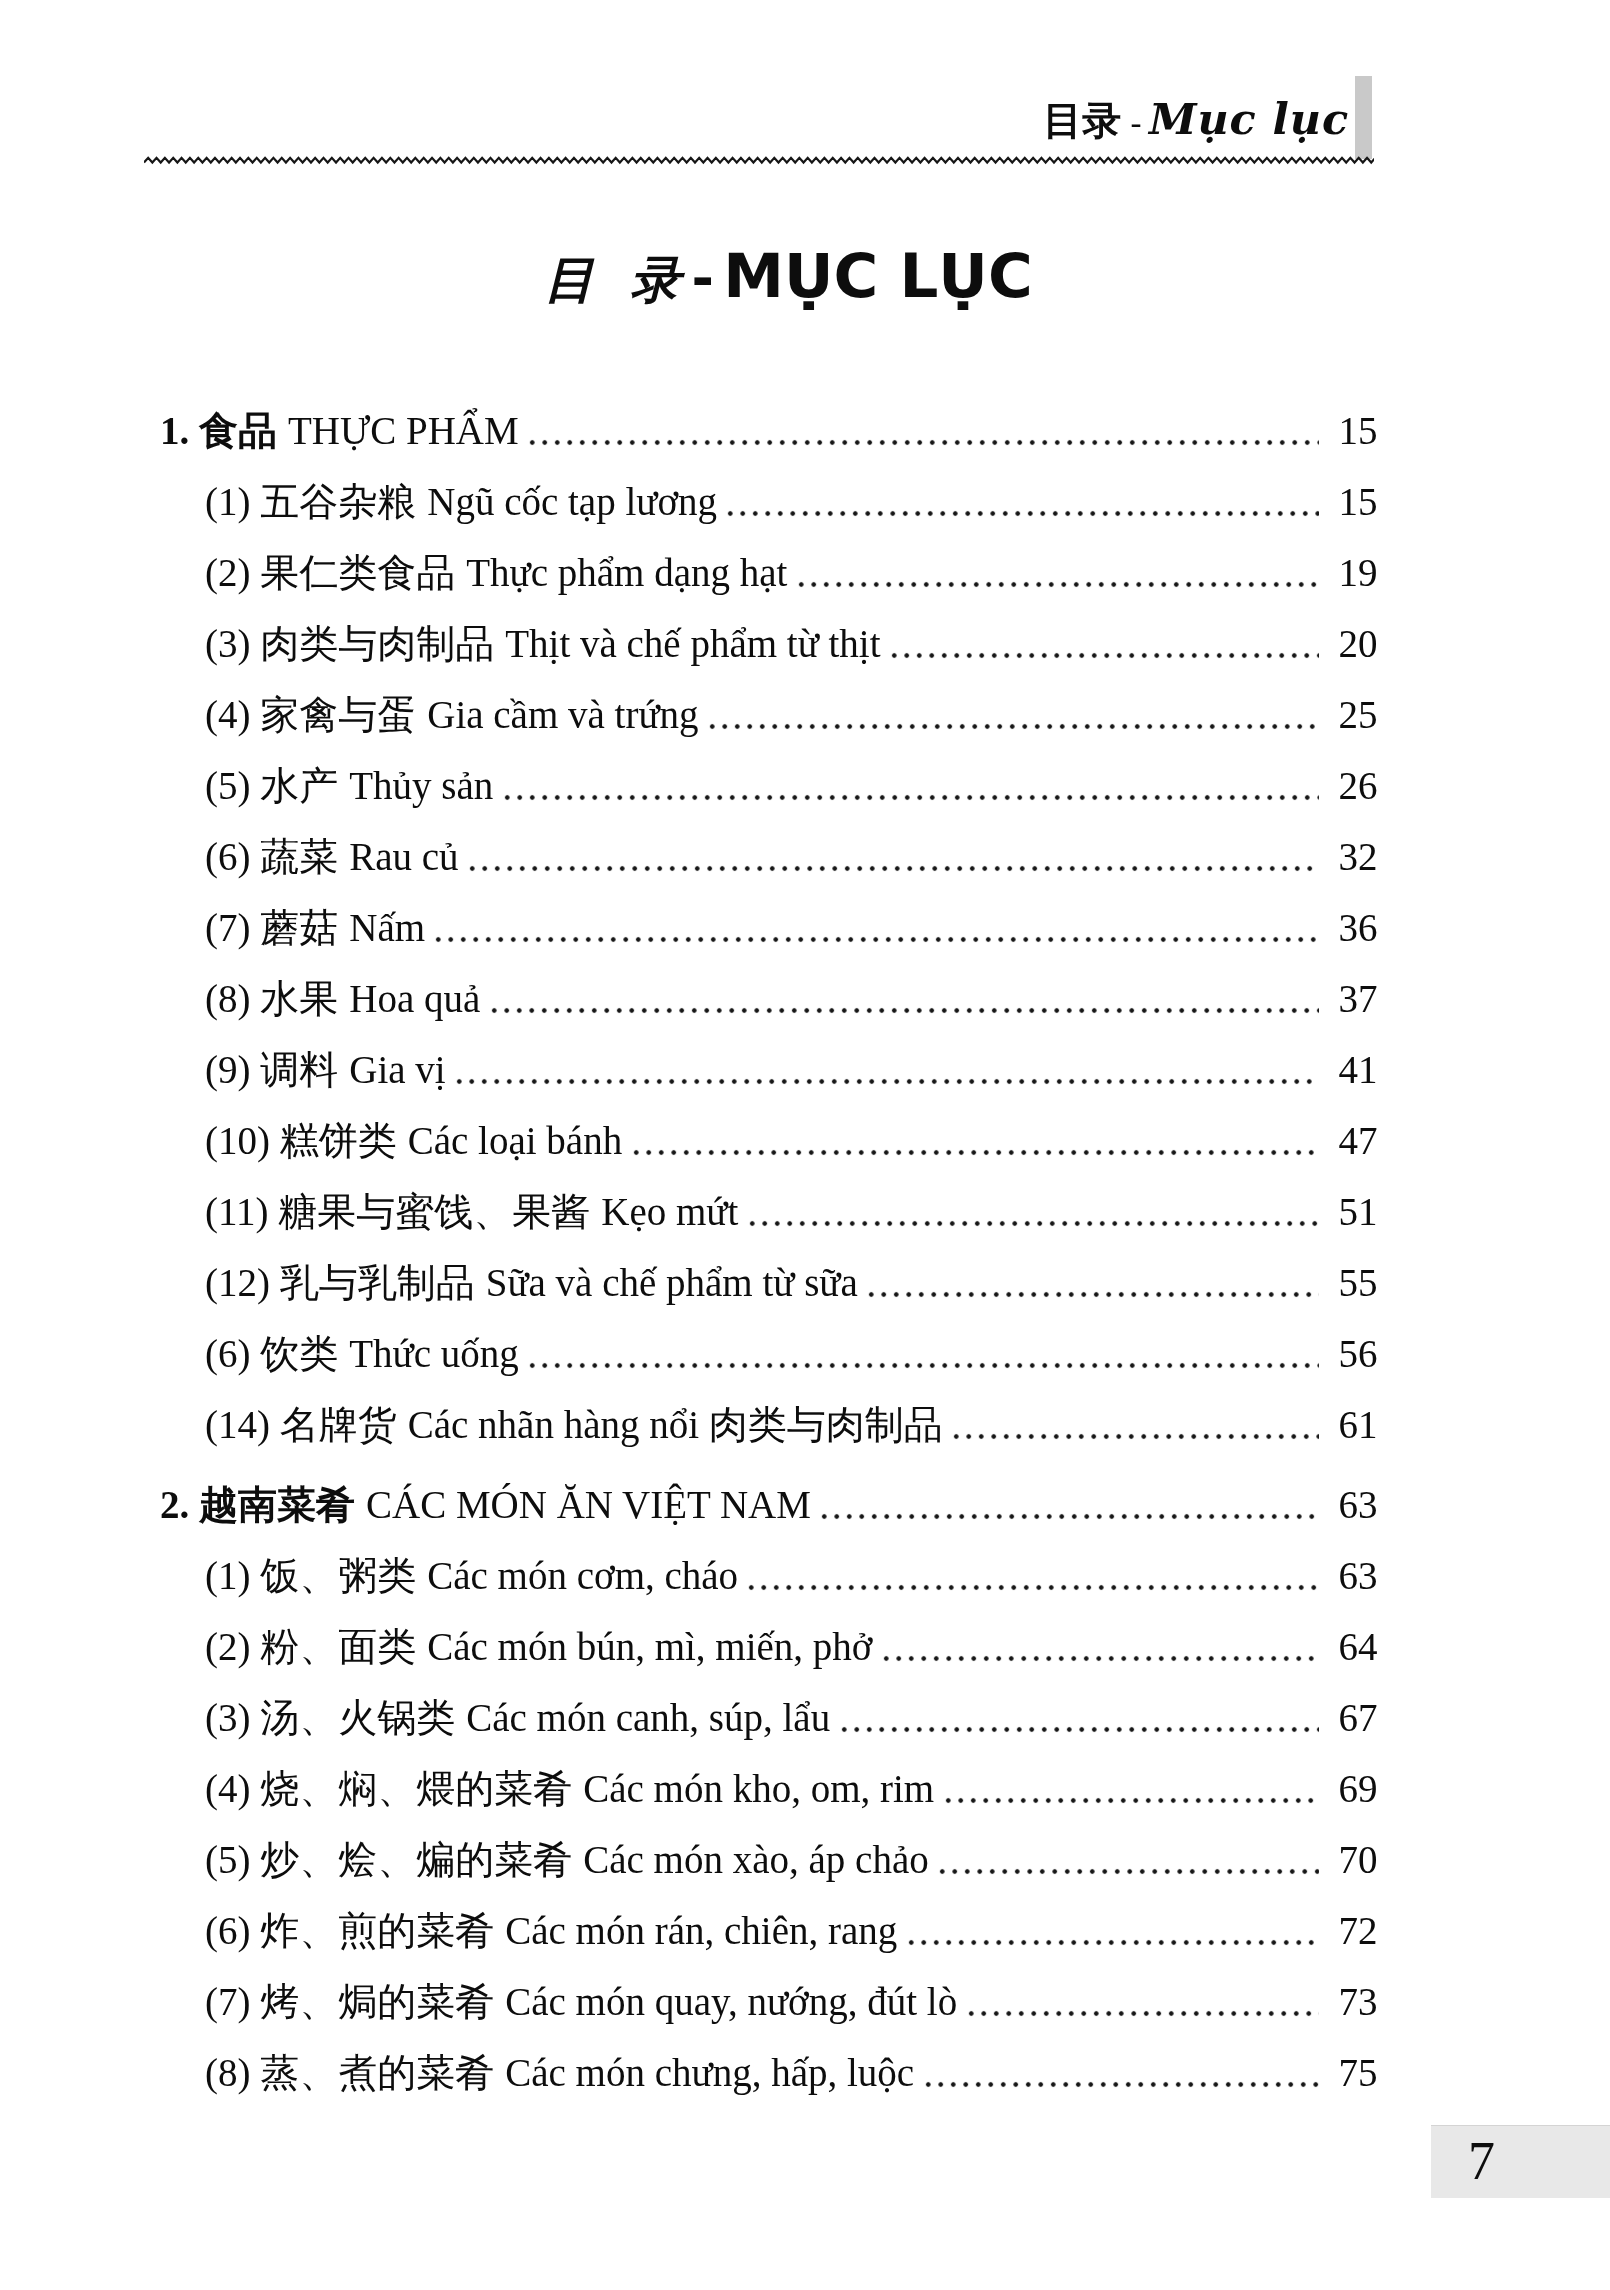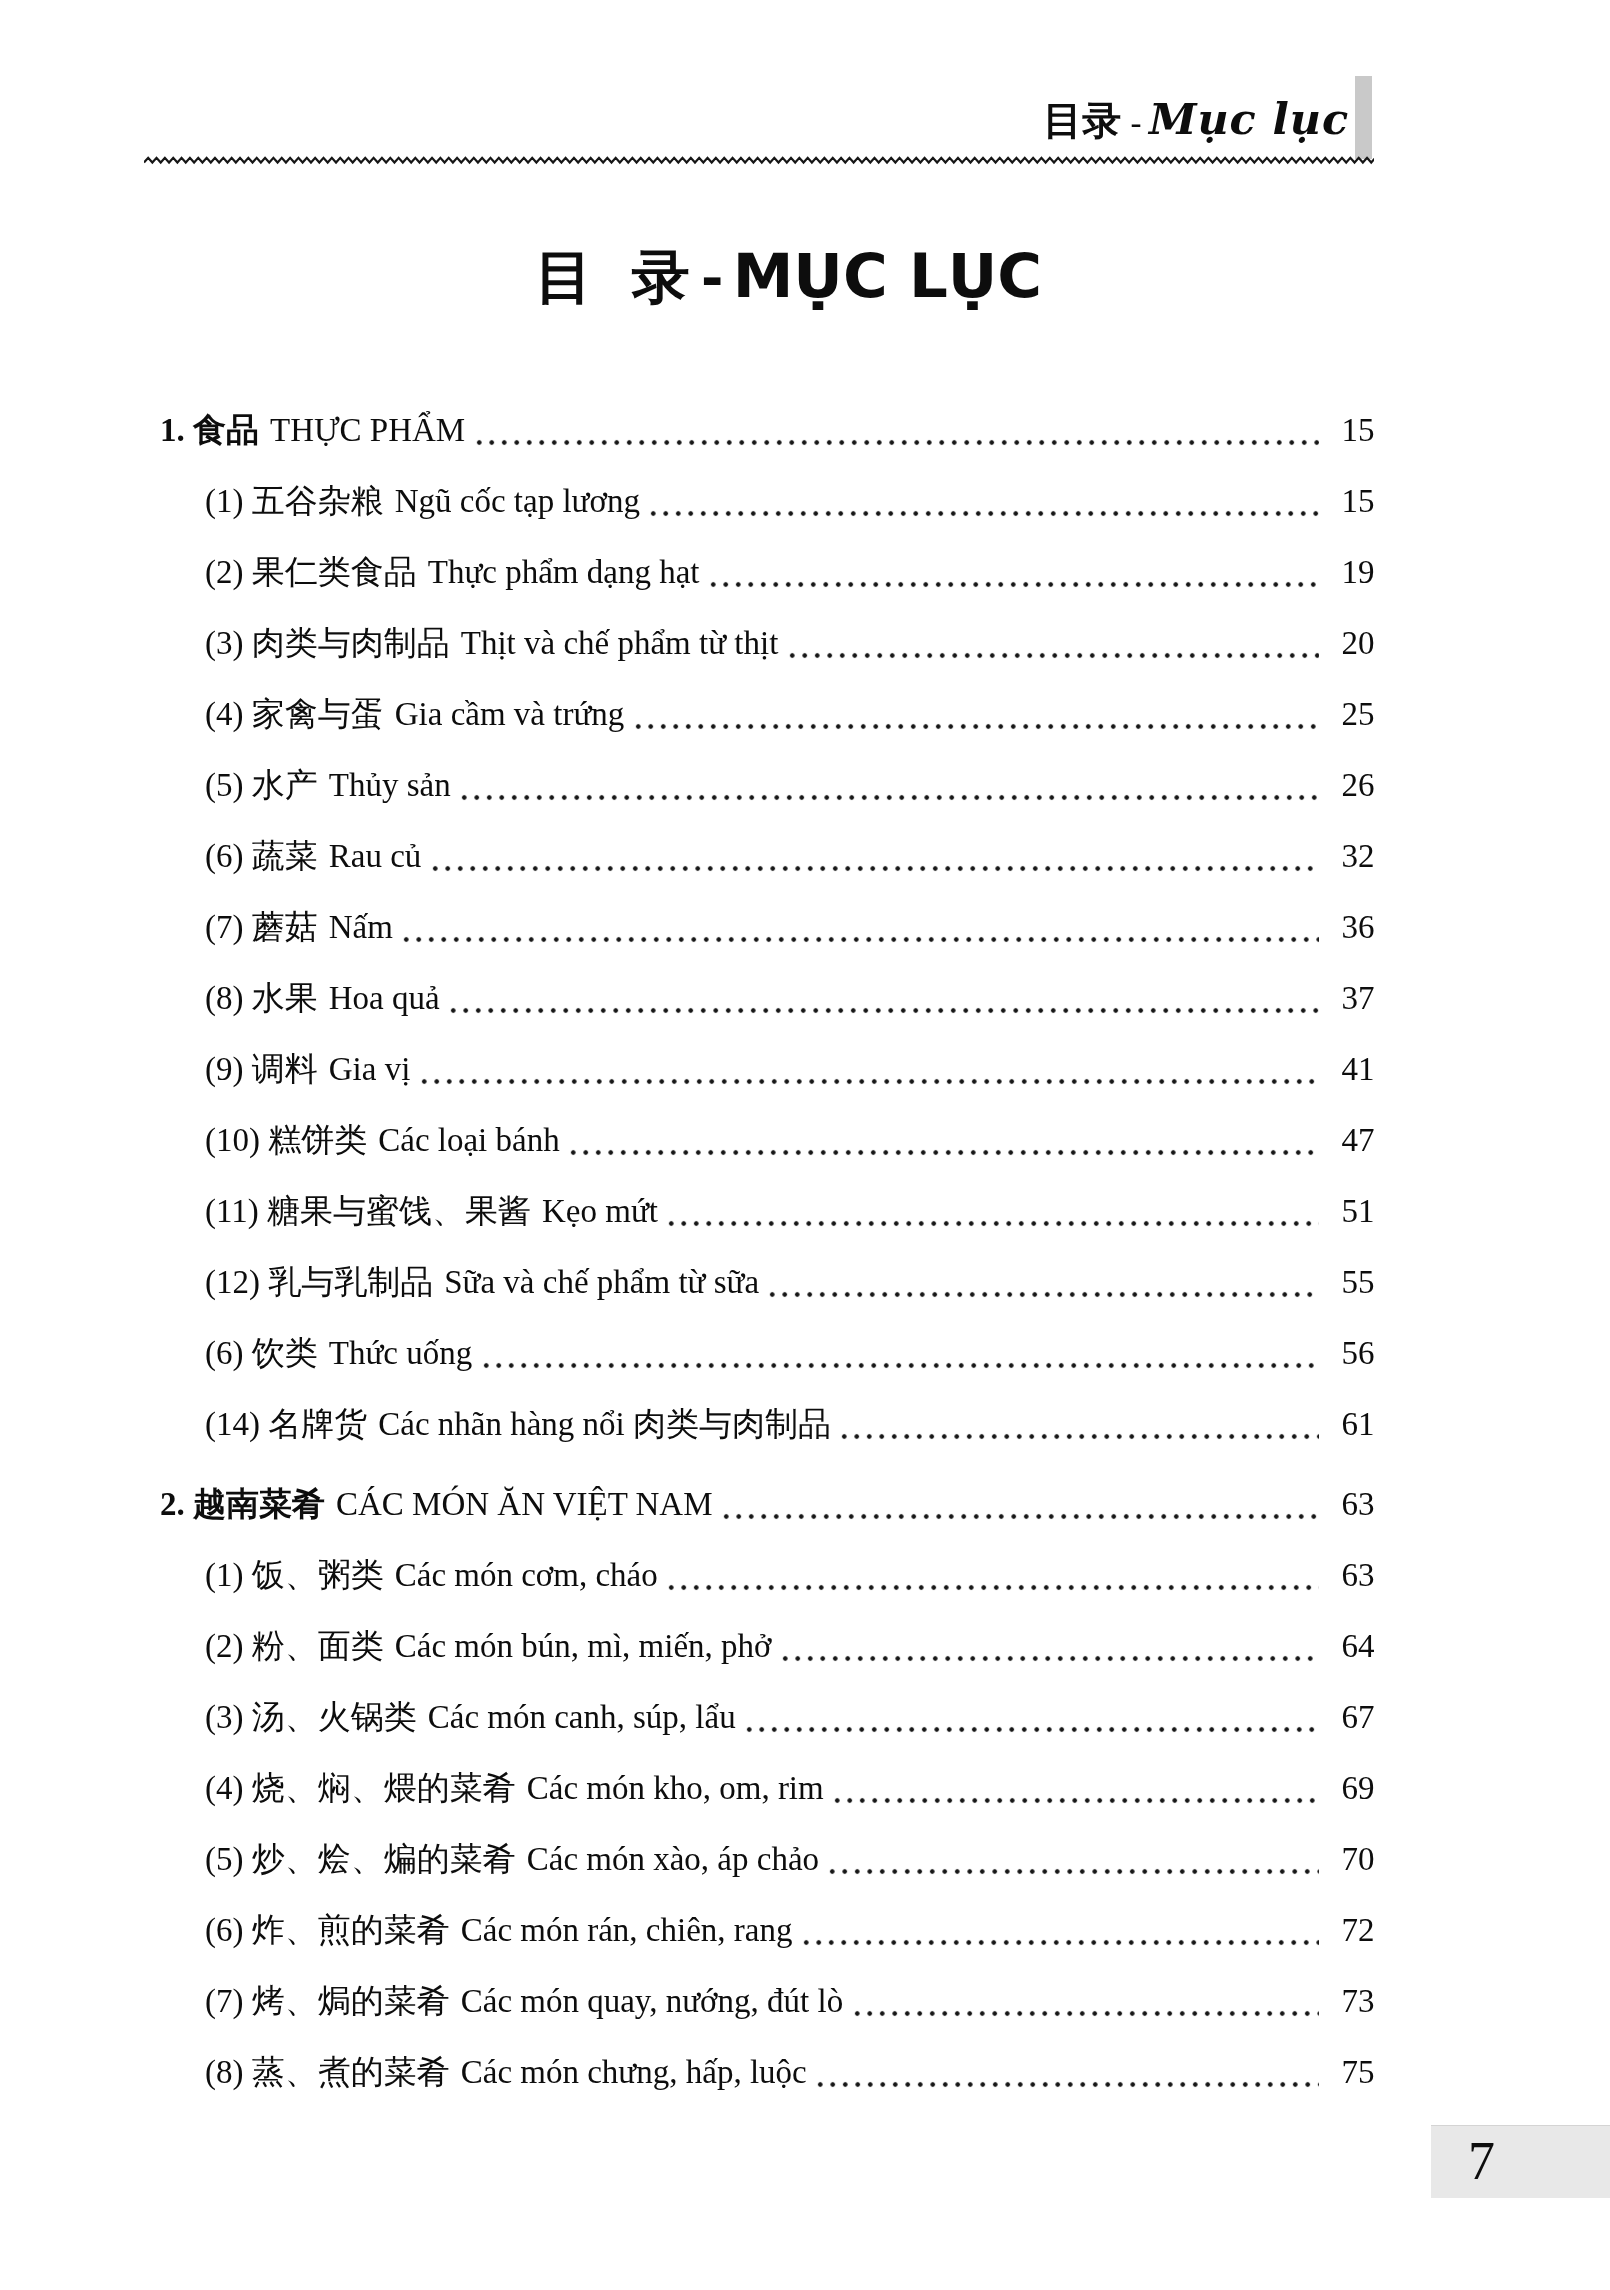--- a/index.html
+++ b/index.html
@@ -60,37 +60,37 @@
     position: absolute;
     top: 239px;
     left: 0;
     width: 1577px;
     text-align: center;
     white-space: nowrap;
     line-height: 1.2;
     font-family: "DejaVu Sans", sans-serif;
     font-weight: 900;
   }
-  .page-title .t-cn { font-size: 58px; letter-spacing: 9.3px; }
+  .page-title .t-cn { font-size: 50px; letter-spacing: 9.3px; font-style: italic; }
   .page-title .t-sep { font-size: 54px; margin: 0 9.3px 0 1.9px; }
   .page-title .t-vi { font-size: 61px; letter-spacing: 0px; }
 
   
   .toc {
     position: absolute;
     left: 160px;
     top: 395px;
     width: 1235px;
   }
   .toc-row {
     display: flex;
     align-items: baseline;
     height: 71px;
     line-height: 71px;
-    font-size: 33px;
+    font-size: 39px;
     white-space: nowrap;
   }
   .toc-row.level2 { padding-left: 45px; }
   .toc-row.level1 .cn { font-weight: bold; }
   .toc-row.level1:not(:first-child) { margin-top: 9.3px; }
   .toc-row .cn { font-family: "Liberation Serif", serif; }
   .toc-row .vi { margin-left: 11px; }
   .toc-row .dots {
     flex: 1 1 auto;
     align-self: flex-end;

